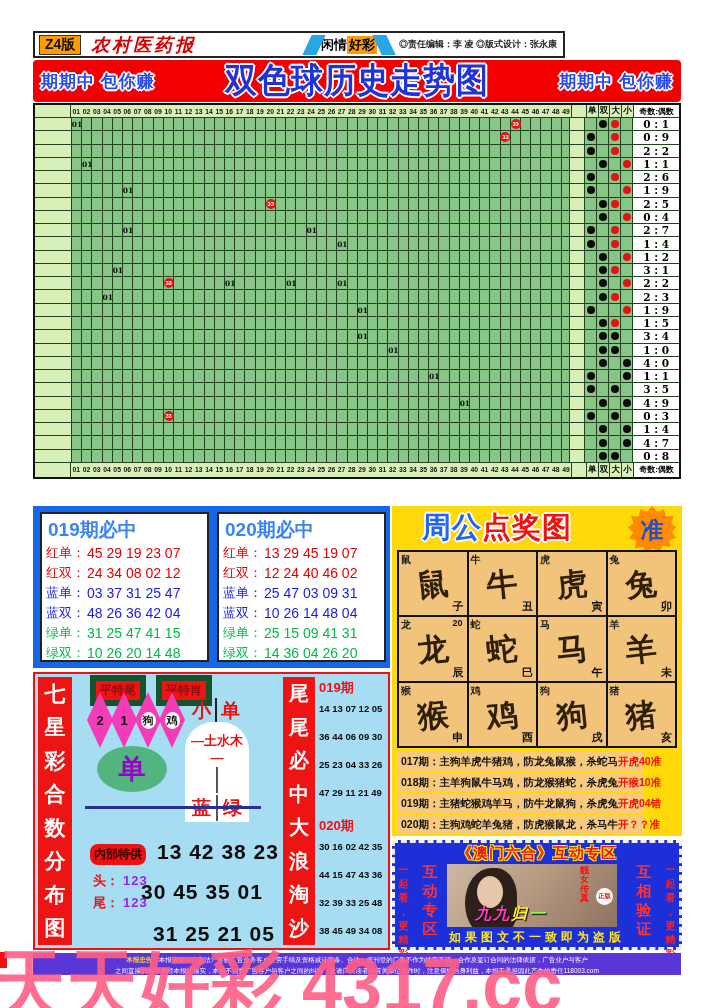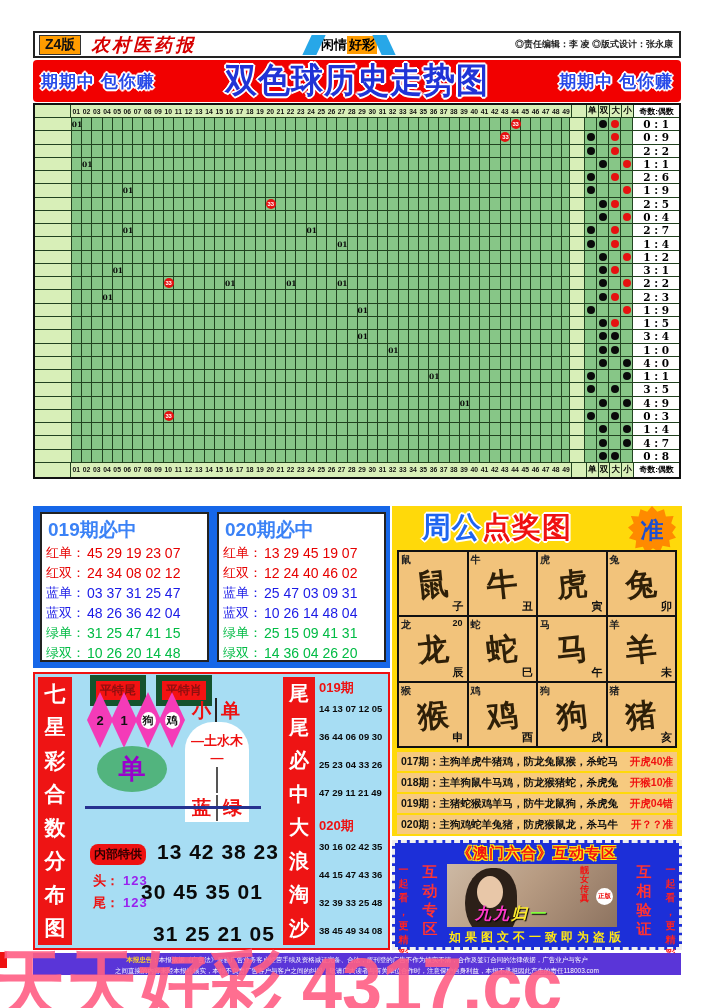--- a/index.html
+++ b/index.html
@@ -1,20 +1,20 @@
 <!DOCTYPE html>
 <html><head>
 <meta charset="utf-8">
 <style>
   * { margin:0; padding:0; box-sizing:border-box; }
   body { background:#e9e9e9; font-family:"Liberation Sans", sans-serif; }
   #page { position:relative; width:714px; height:1008px; background:#fff; margin:0 auto; overflow:hidden; }
 
   
-  #masthead { position:absolute; left:33px; top:31px; width:648px; height:27px; background:#fff; border:2px solid #222; display:flex; align-items:center; }
+  #masthead { position:absolute; left:33px; top:31px; width:532px; height:27px; background:#fff; border:2px solid #222; display:flex; align-items:center; }
   .z4box { background:#ff9c00; border:1px solid #333; font-weight:900; font-size:14px; padding:0 5px; margin-left:4px; color:#111; }
   .papername { font-family:"DejaVu Serif", serif; font-weight:900; font-style:italic; color:#d60000; font-size:18px; letter-spacing:3px; margin-left:10px; }
   .ribbon { position:absolute; left:272px; top:1px; height:21px; display:flex; align-items:center; font-weight:900; font-size:13px; }
   .ribbon .slash { width:14px; height:20px; background:#27a7e8; transform:skewX(-25deg); }
   .ribbon .slash2 { transform:skewX(25deg); }
   .ribbon .hl { background:#ff9c00; padding:0 2px; }
   .credits { position:absolute; right:6px; font-size:9px; color:#222; font-weight:700; }
 
   
   #banner { position:absolute; left:33px; top:60px; width:648px; height:42px; background:#f20000; border-radius:4px; display:flex; align-items:center; justify-content:space-between; padding:0 8px; }
@@ -83,21 +83,21 @@
   #zg-badge { position:absolute; right:6px; top:0px; width:48px; height:48px; background:#ff8a00;
      clip-path:polygon(50% 0%,61% 12%,75% 7%,79% 22%,95% 21%,90% 36%,100% 44%,92% 55%,100% 66%,86% 71%,88% 86%,72% 83%,66% 97%,52% 88%,38% 99%,31% 85%,15% 88%,17% 72%,2% 67%,11% 55%,0% 45%,12% 36%,6% 21%,22% 22%,26% 7%,40% 12%); 
      display:flex; align-items:center; justify-content:center; }
   #zg-badge span { color:#1f4fd0; font-weight:900; font-size:23px; }
   #zgrid { position:absolute; left:5px; top:44px; width:280px; height:198px; display:grid; grid-template-columns:repeat(4,1fr); grid-template-rows:repeat(3,1fr); gap:2px; background:#111; border:2px solid #111; }
   .zcell { position:relative; background:#f2c37b; }
   .zname { position:absolute; left:2px; top:1px; font-size:10px; font-weight:900; color:#222; font-family:"DejaVu Serif", serif; }
   .zextra { position:absolute; right:4px; top:1px; font-size:9px; font-weight:700; color:#111; }
   .zbig { position:absolute; left:50%; top:52%; transform:translate(-50%,-50%) rotate(-6deg); font-size:31px; color:#2e1f08; font-family:"DejaVu Serif", serif; font-weight:700; }
   .zbranch { position:absolute; right:3px; bottom:1px; font-size:11px; font-weight:900; color:#111; font-family:"DejaVu Serif", serif; }
-  .predrow { position:absolute; left:5px; width:280px; height:19px; background:#f7ca7f; display:flex; align-items:center; font-weight:900; font-size:10.5px; color:#111; padding:0 4px; white-space:nowrap; }
+  .predrow { position:absolute; left:5px; width:246px; height:19px; background:#f7ca7f; display:flex; align-items:center; font-weight:900; font-size:10.5px; color:#111; padding:0 4px; white-space:nowrap; }
   .predrow .res { color:#f01111; margin-left:auto; }
 
   
   #aomen { position:absolute; left:392px; top:840px; width:290px; height:110px; background:#1c2fd8; border:3px dashed #efefef; }
   #ao-title { position:absolute; top:1px; width:100%; text-align:center; font-weight:900; font-size:15px; color:#f21212; text-shadow:1px 1px 0 #ffe814,-1px -1px 0 #ffe814,1px -1px 0 #ffe814,-1px 1px 0 #ffe814; letter-spacing:1px; }
   .aostrip { position:absolute; top:20px; bottom:16px; display:flex; flex-direction:column; justify-content:space-around; align-items:center; color:#f22; font-weight:900; }
   .aosmall { font-size:10px; width:13px; } .aobig { font-size:15px; width:18px; color:#f33; }
   #ao-photo { position:absolute; left:52px; top:21px; width:170px; height:63px; background:linear-gradient(130deg,#cdb9a4 0%,#b79b82 45%,#8d7360 100%); overflow:hidden; }
   #ao-photo .hair { position:absolute; left:18px; top:4px; width:52px; height:70px; background:#2c2018; border-radius:50% 40% 40% 50%; }
   #ao-photo .face { position:absolute; left:30px; top:12px; width:26px; height:32px; background:#e8c7a8; border-radius:50%; }

